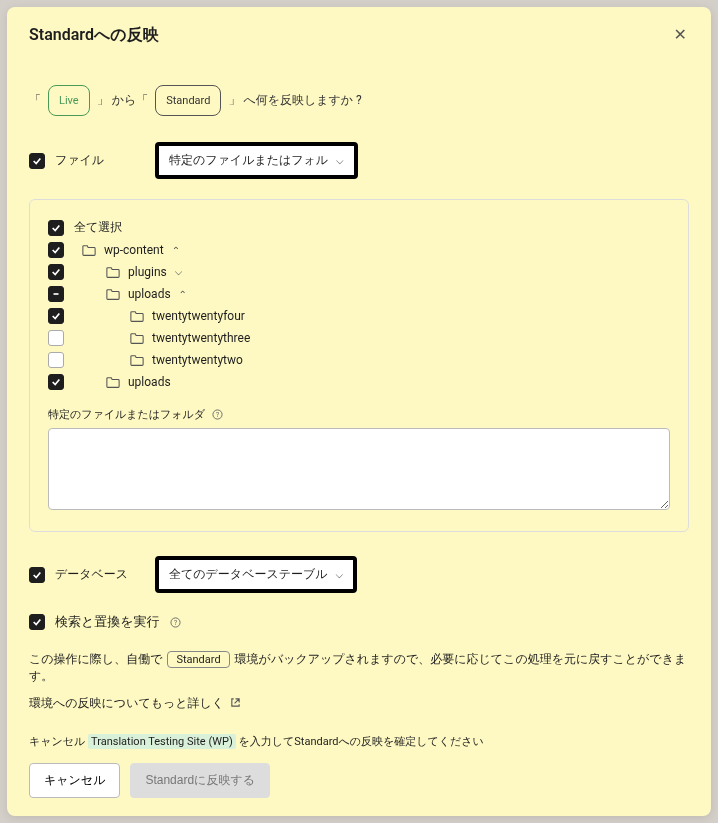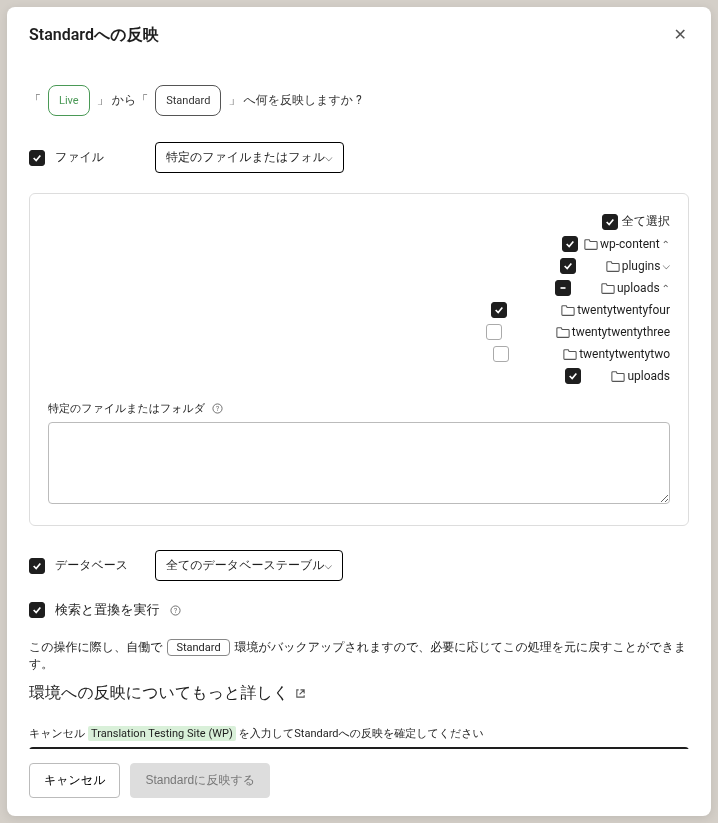--- a/index.html
+++ b/index.html
@@ -11,21 +11,21 @@
   position: relative;
   font-size: 13px;
   color: #1e1e1e;
 }
 .modal {
   position: absolute;
   top: 7px;
   left: 7px;
   right: 7px;
   bottom: 7px;
-  background: #ffffff;
+  background: #fef9c3;
   border-radius: 8px;
   display: flex;
   flex-direction: column;
   box-shadow: 0 2px 10px rgba(0,0,0,0.1);
 }
 .modal-header {
   display: flex;
   justify-content: space-between;
   align-items: center;
   padding: 16px 20px 12px 22px;
@@ -89,45 +89,45 @@
 }
 .checkbox.partial {
   background: #1e1e1e;
 }
 .checkbox svg { width: 10px; height: 10px; }
 .section-label {
   font-size: 12px;
   min-width: 90px;
 }
 .dropdown {
-  border: 1px solid #000000;
+  border: 4px solid #000000;
   border-radius: 4px;
   padding: 6px 10px;
   font-size: 12px;
   display: inline-flex;
   align-items: center;
+  gap: 8px;
   min-width: 175px;
   justify-content: space-between;
   cursor: pointer;
   background: #fff;
 }
 .dropdown-chevron { font-size: 10px; color: #555; }
 .tree-container {
   border: 1px solid #ddd;
   border-radius: 6px;
   padding: 16px 18px 18px 18px;
   margin-bottom: 24px;
 }
 .tree-row {
   display: flex;
   align-items: center;
-  gap: 2px;
+  gap: 8px;
   padding: 3px 0;
   font-size: 12px;
-  justify-content: flex-end;
 }
 .tree-row .checkbox { margin-right: 2px; }
 .folder-icon {
   width: 14px;
   height: 12px;
   flex-shrink: 0;
 }
 .folder-icon svg { display: block; }
 .chevron {
   font-size: 10px;
@@ -170,21 +170,21 @@
   border: 1px solid #888;
   border-radius: 4px;
   padding: 1px 8px;
   font-size: 11px;
   margin: 0 2px;
 }
 .link-row {
   display: flex;
   align-items: center;
   gap: 6px;
-  font-size: 16px;
+  font-size: 12px;
   margin-bottom: 22px;
 }
 .confirm-label {
   font-size: 11px;
   margin-bottom: 6px;
 }
 .highlight {
   background: #d9f0d9;
   padding: 1px 3px;
   border-radius: 2px;

